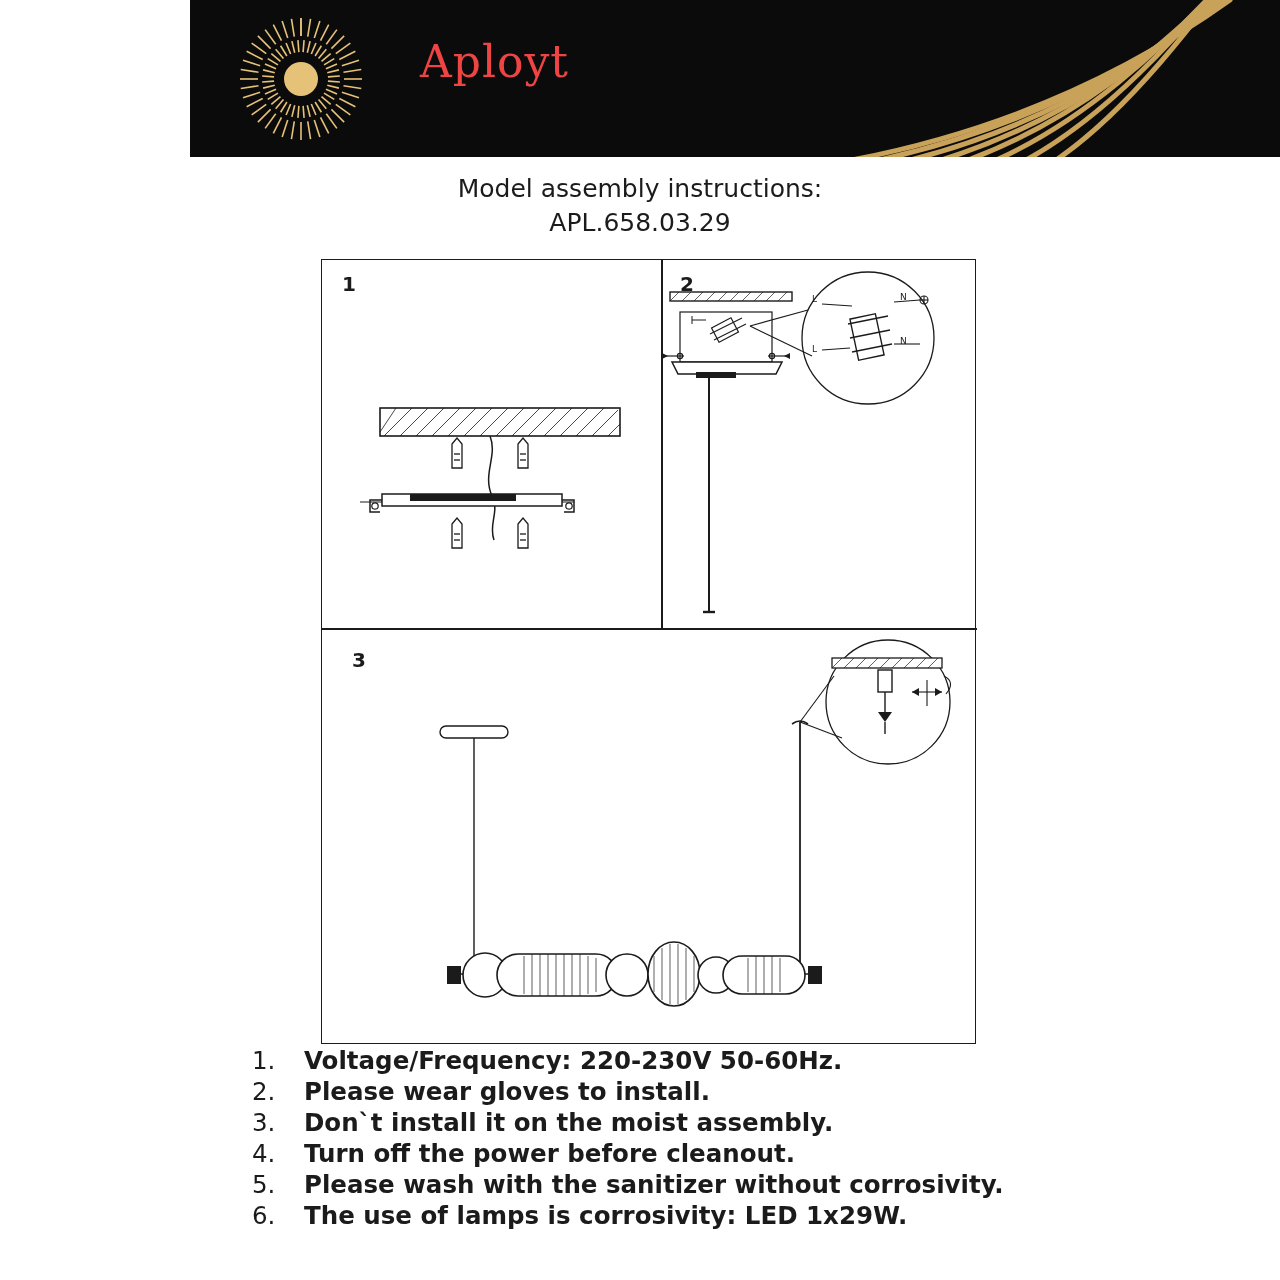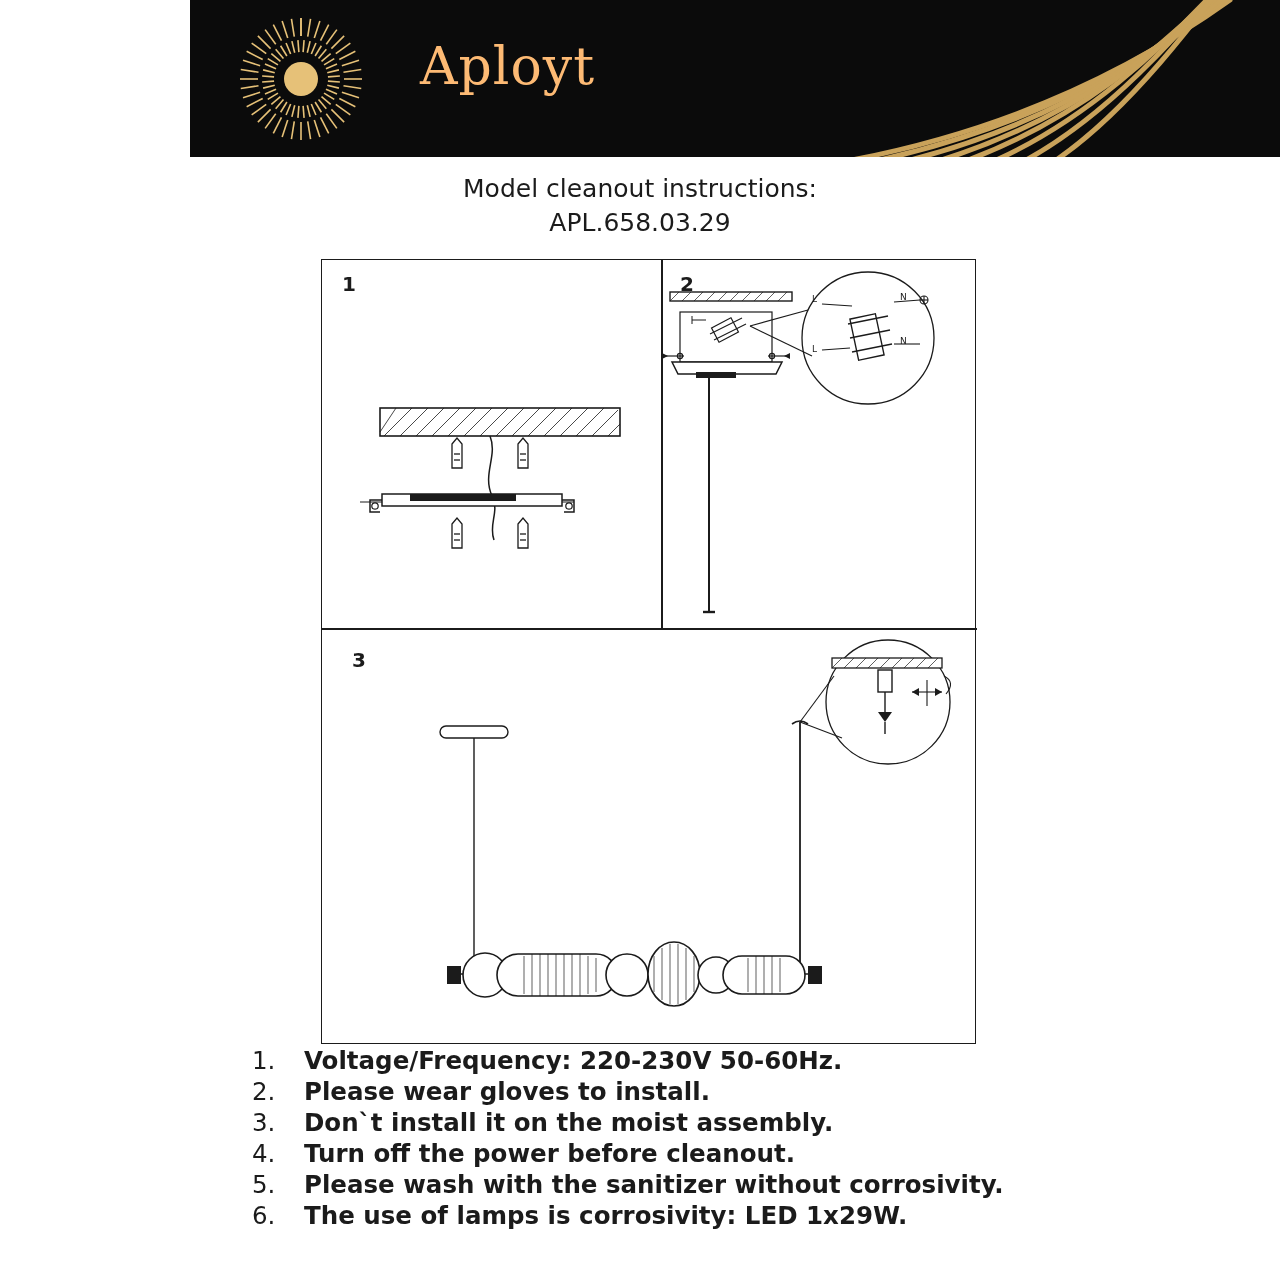--- a/index.html
+++ b/index.html
@@ -31,23 +31,23 @@
     left: 48px;
     top: 16px;
     width: 126px;
     height: 126px;
   }
   .banner-wordmark {
     position: absolute;
     left: 230px;
     top: 36px;
     font-family: "DejaVu Serif", serif;
-    font-size: 52px;
+    font-size: 44px;
     letter-spacing: 1px;
-    color: #fdba74;
+    color: #ef4444;
   }
   .banner-rays {
     position: absolute;
     right: -40px;
     top: -150px;
     width: 560px;
     height: 330px;
   }
 
   
@@ -235,21 +235,21 @@
       <path d="M118 326 C 250 300 385 228 518 88"></path>
       <path d="M152 327 C 275 298 400 215 528 66"></path>
       <path d="M188 328 C 300 295 415 200 538 44"></path>
       <path d="M225 329 C 325 292 430 185 546 24"></path>
       <path d="M262 330 C 350 288 445 168 552 6"></path>
     </g>
   </svg>
 </div>
 
 <div class="title-block">
-  <div class="title-line">Model cleanout instructions:</div>
+  <div class="title-line">Model assembly instructions:</div>
   <div class="title-line">APL.658.03.29</div>
 </div>
 
 <div class="grid">
 
   <div class="cell-divider-v"></div>
   <div class="cell-divider-h"></div>
 
   <div class="step-num step-1">1</div>
   <div class="step-num step-2">2</div>

